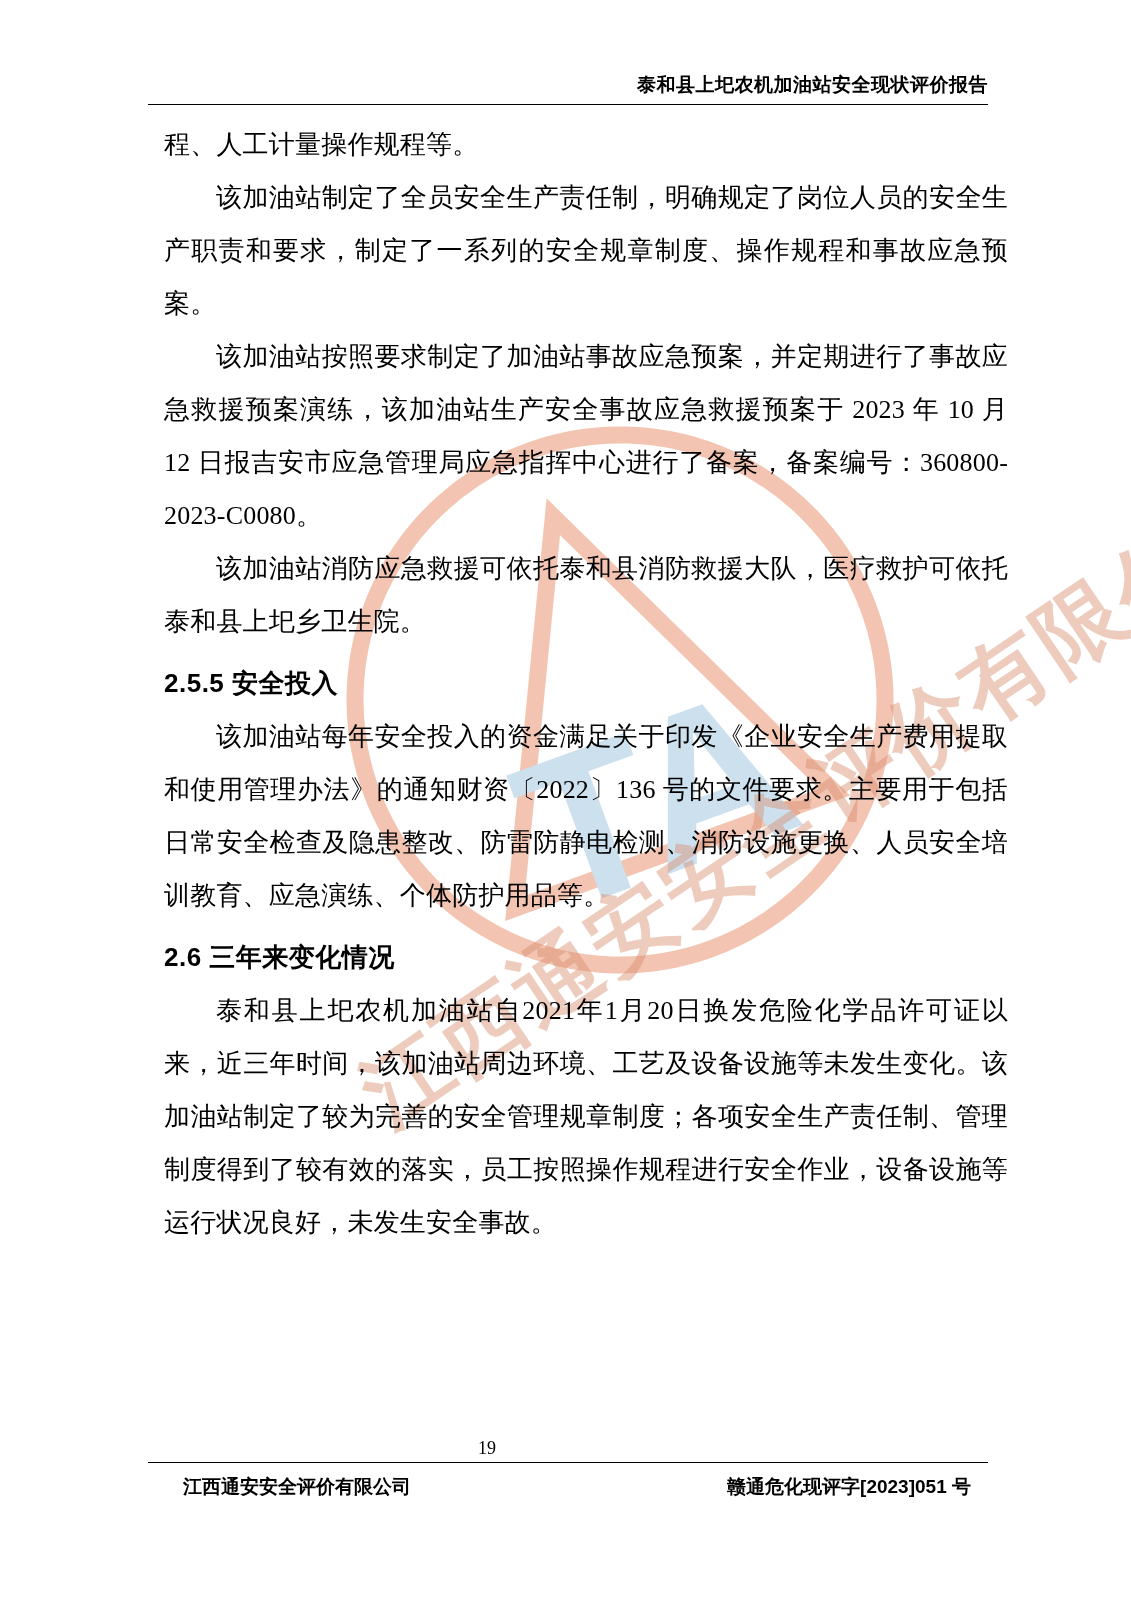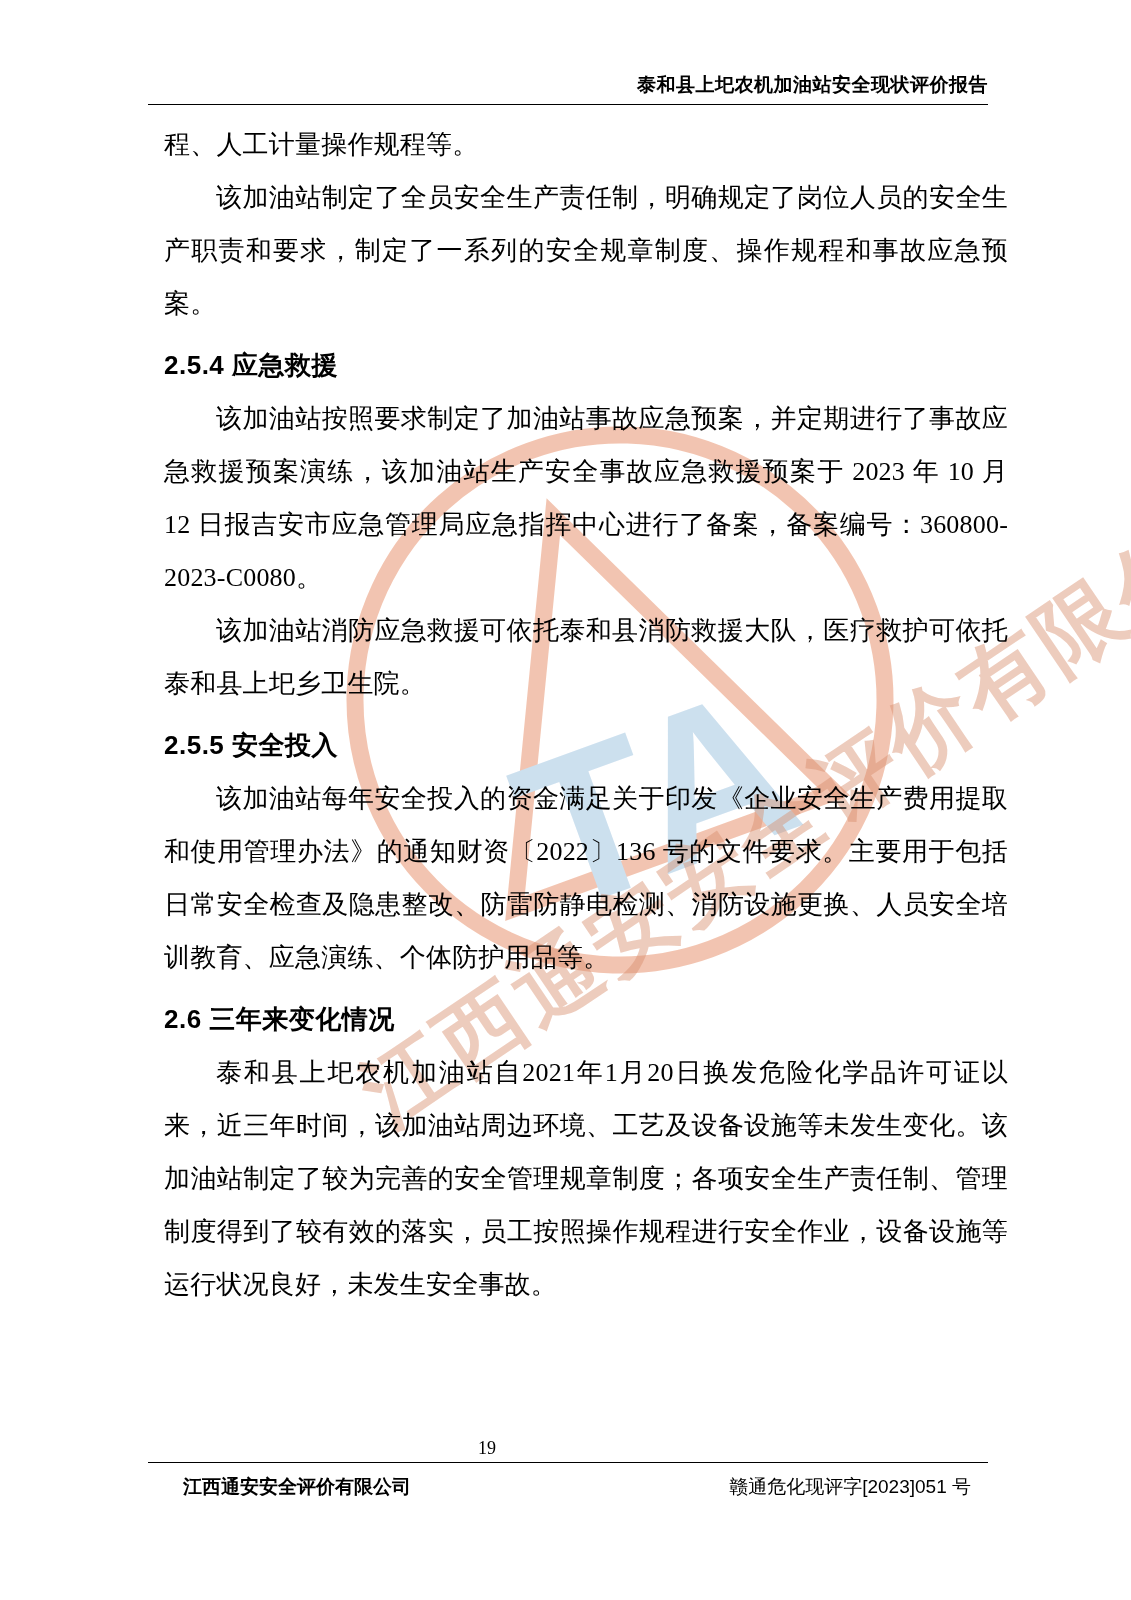--- a/index.html
+++ b/index.html
@@ -106,21 +106,21 @@
     font-family: "Liberation Sans", sans-serif;
     font-weight: 600;
     z-index: 3;
   }
   .footer-right {
     position: absolute;
     right: 160px;
     top: 1474px;
     font-size: 19px;
     font-family: "Liberation Sans", sans-serif;
-    font-weight: 400;
+    font-weight: 700;
     z-index: 3;
   }
 </style>
 </head>
 <body>
 
 <div class="page">
 
   <svg class="watermark" viewBox="0 0 1131 1600">
     <defs>
@@ -136,21 +136,20 @@
     </g>
   </svg>
 
   <div class="header">泰和县上圯农机加油站安全现状评价报告</div>
   <div class="header-rule"></div>
 
   <div class="content">
     <p class="body-text">程、人工计量操作规程等。</p>
     <p class="body-text indent">该加油站制定了全员安全生产责任制，明确规定了岗位人员的安全生产职责和要求，制定了一系列的安全规章制度、操作规程和事故应急预案。</p>
 
-    <h3 class="heading">2.5.4 应急救援</h3>
     <p class="body-text indent">该加油站按照要求制定了加油站事故应急预案，并定期进行了事故应急救援预案演练，该加油站生产安全事故应急救援预案于 2023 年 10 月 12 日报吉安市应急管理局应急指挥中心进行了备案，备案编号：360800-2023-C0080。</p>
     <p class="body-text indent">该加油站消防应急救援可依托泰和县消防救援大队，医疗救护可依托泰和县上圯乡卫生院。</p>
 
     <h3 class="heading">2.5.5 安全投入</h3>
     <p class="body-text indent">该加油站每年安全投入的资金满足关于印发《企业安全生产费用提取和使用管理办法》的通知财资〔2022〕136 号的文件要求。主要用于包括日常安全检查及隐患整改、防雷防静电检测、消防设施更换、人员安全培训教育、应急演练、个体防护用品等。</p>
 
     <h3 class="heading">2.6 三年来变化情况</h3>
     <p class="body-text indent">泰和县上圯农机加油站自2021年1月20日换发危险化学品许可证以来，近三年时间，该加油站周边环境、工艺及设备设施等未发生变化。该加油站制定了较为完善的安全管理规章制度；各项安全生产责任制、管理制度得到了较有效的落实，员工按照操作规程进行安全作业，设备设施等运行状况良好，未发生安全事故。</p>
   </div>
 

